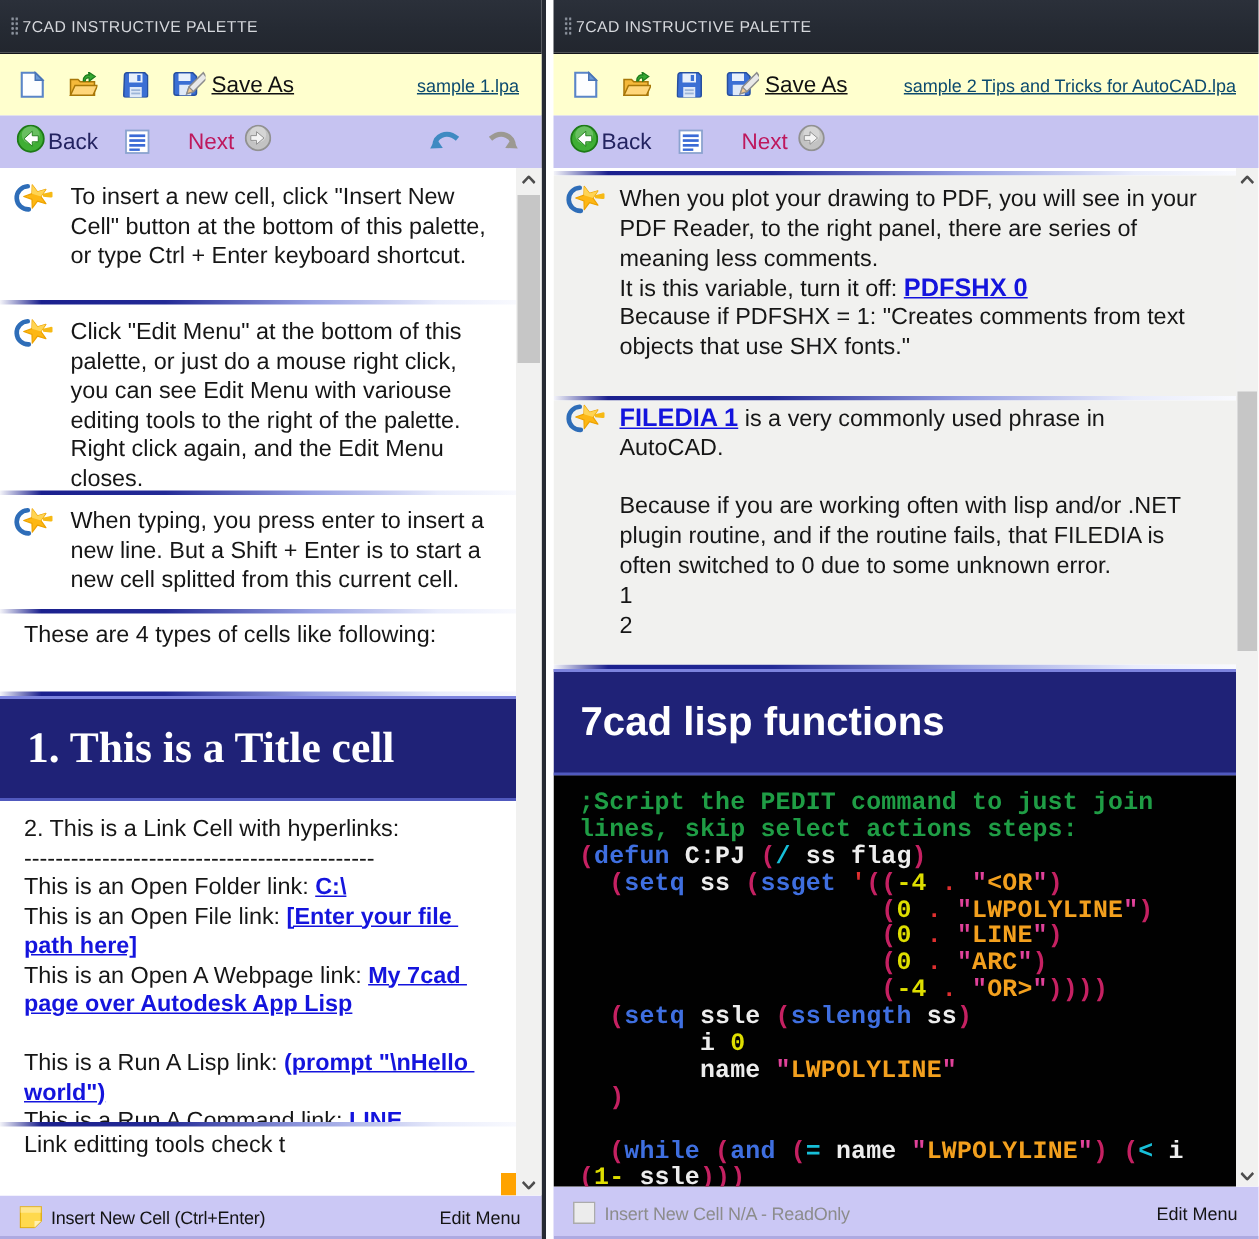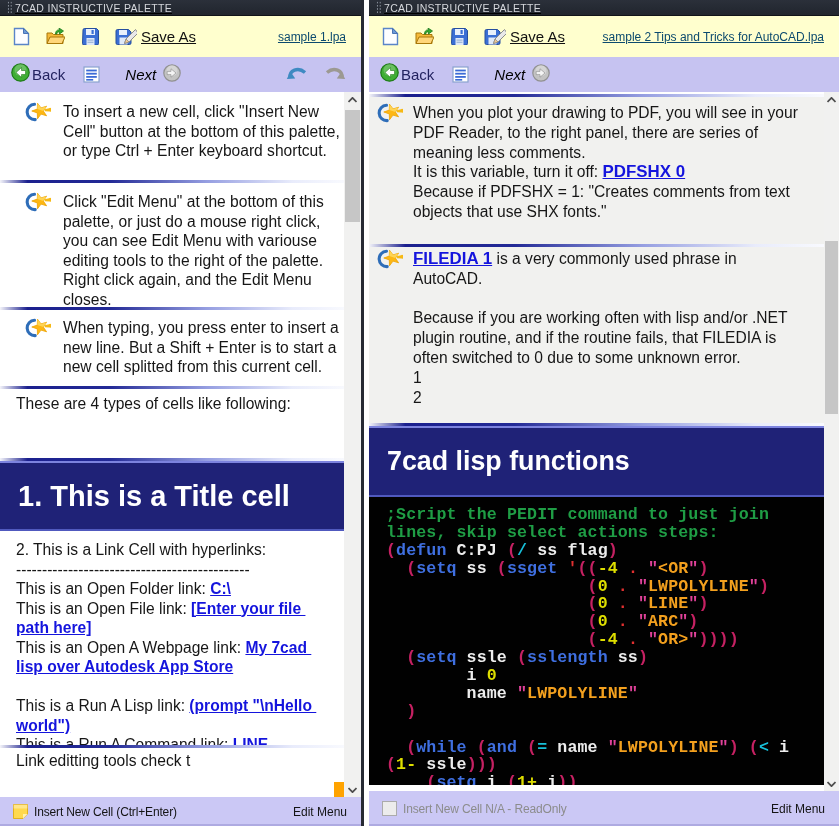--- a/index.html
+++ b/index.html
@@ -3,63 +3,63 @@
 <meta charset="utf-8">
 <style>
 * { margin:0; padding:0; box-sizing:border-box; }
 html,body { width:839px; height:826px; }
 body { background:#ffffff; font-family:"Liberation Sans",sans-serif; position:relative; overflow:hidden; }
 .panel { position:absolute; top:0; height:826px; display:flex; flex-direction:column; background:#fff; }
 .p-left { left:0; width:364px; border-right:3px solid #262a33; }
 .p-right { left:369px; width:470px; }
 
 
-.titlebar { height:16px; flex:none; background:linear-gradient(#2b303a 0%, #252a33 55%, #22262e 100%); border-bottom:1px solid #121419; display:flex; align-items:center; padding:0 8px 0 7px;text-decoration:underline; }
+.titlebar { height:36px; flex:none; background:linear-gradient(#2b303a 0%, #252a33 55%, #22262e 100%); border-bottom:1px solid #121419; display:flex; align-items:center; padding:0 8px 0 7px; }
 .grip { width:5px; height:13px; margin-right:3px; flex:none;
   background-image: radial-gradient(circle, #8d949f 0.8px, rgba(0,0,0,0) 0.95px);
   background-size:2.8px 3.2px; background-position:0 0; }
 .title-text { color:#d5d7dc; font-size:10.5px; letter-spacing:0.3px; white-space:nowrap; }
 
 
 .toolbar { height:41px; flex:none; background:#ffffce; display:flex; align-items:center; padding:0 15px 0 13px; }
 .tb-icon { flex:none; display:block; position:relative; top:2px; }
 .tb-open { margin-left:16px; }
 .tb-save { margin-left:17px; }
 .tb-saveas { margin-left:16px; }
 .saveas-label { margin-left:4px; font-size:15px; color:#111; white-space:nowrap;text-decoration:underline; }
 .file-link { margin-left:auto; font-size:12px; color:#0c4a6e; text-decoration:underline; white-space:nowrap; cursor:pointer; }
 
 
 .navbar { height:35px; flex:none; background:#c6c3f1; display:flex; align-items:center; padding:0 15px 0 11px; }
 .nav-label { font-size:15px; color:#232360; margin-left:2px; white-space:nowrap; }
-.next-label { margin-left:25px; color:#000000;font-style:italic; }
+.next-label { margin-left:25px; color:#be185d; }
 .list-btn { margin-left:18px; }
 .next-circle { margin-left:7px; }
 .undo-btn { margin-left:auto; }
 .redo-btn { margin-left:14px; }
 
 
 .content { flex:1; position:relative; overflow:hidden; background:#ffffff; }
 .cells { position:absolute; left:0; top:0; }
 .p-left .cells { right:17px; }
 .p-right .cells { right:15px; }
 .cell { position:relative; overflow:hidden; }
 .line { height:19.5px; line-height:19.5px; font-size:15.6px; color:#161616; white-space:pre; }
 .cell-tip { }
-.p-left .cell-tip { padding-left:47px;margin-left:16px; }
+.p-left .cell-tip { padding-left:47px; }
 .p-right .cell-tip { padding-left:44px; }
 .p-right .line { height:19.8px; line-height:19.8px; font-size:15.6px; }
 .big { font-size:16.9px; }
 .tip-icon-box { position:absolute; left:8px; width:28px; height:22px; }
 .p-right .tip-icon-box { left:7px; }
 .cell-plain { padding-left:16px; }
 .link { color:#1414dd; font-weight:bold; text-decoration:underline; cursor:pointer; }
 .cell-title { background:#1f2277; border-top:2px solid #7c83de; border-bottom:2px solid #5059be; display:flex; align-items:center; padding-left:18px; }
 .title-big { color:#ffffff; font-weight:bold; white-space:nowrap; }
-.p-left .title-big { font-size:29px; }
+.p-left .title-big { font-size:29px;font-family:Liberation Serif, serif; }
 .p-right .title-big { font-size:26.8px; }
 .divider { height:3px; background:linear-gradient(90deg, rgba(25,30,140,0.05) 0%, #1b208e 8%, #232a96 32%, rgba(62,78,200,0.55) 60%, rgba(130,148,235,0.18) 85%, rgba(160,175,240,0.07) 100%); }
 .gap { background:#ffffff; }
 
 
 .cell-code { background:#010101; padding-left:17px; font-family:"Liberation Mono",monospace; font-weight:bold; }
 .code-line { height:17.9px; line-height:17.9px; font-size:16.6px; white-space:pre; color:#ededed; letter-spacing:0.12px; }
 .cm { color:#1f9d45; } .kw { color:#3f6fe0; } .pa { color:#c52162; }
 .nu { color:#dede00; } .dt { color:#e03030; } .st { color:#f3a01e; }
 .sq { color:#e0429a; } .op { color:#17bfd8; } .qt { color:#e03030; }
@@ -181,35 +181,35 @@
   <path d="M10.5 4.2 A 7.6 7.6 0 1 0 11.2 19.6" fill="none" stroke="#2e6db8" stroke-width="3.1" stroke-linecap="round"></path>
   <path d="M13.5 3.2 L17.0 7.9 L22.6 6.2 L19.3 11.0 L22.6 15.8 L17.0 14.1 L13.5 18.8 L13.3 12.9 L7.8 11.0 L13.3 9.1 Z" fill="#fdb714" stroke="#eda200" stroke-width="0.8" stroke-linejoin="round"></path>
   <path d="M13.5 3.2 L17.0 7.9 L22.6 6.2 L19.3 11.0 L13.3 9.1 Z" fill="#ffd95e" opacity="0.85"></path>
   <path d="M20.5 9.2 L25 8.2 A 1.9 1.9 0 1 1 25.6 11.6 L20.8 11.2 Z" fill="#f6b915"></path>
 </svg></span>
           <div class="line">When typing, you press enter to insert a</div>
           <div class="line">new line. But a Shift + Enter is to start a</div>
           <div class="line">new cell splitted from this current cell.</div>
         </div>
         <div class="divider"></div>
-        <div class="cell cell-plain" style="height: 69px; padding-top: 5px;">
+        <div class="cell cell-plain" style="height: 52px; padding-top: 5px;">
           <div class="line">These are 4 types of cells like following:</div>
         </div>
         <div class="divider"></div>
         <div class="cell cell-title" style="height: 70px;">
           <span class="title-big">1. This is a Title cell</span>
         </div>
         <div class="cell cell-plain" style="height: 214px; padding-top: 9px;">
           <div class="line">2. This is a Link Cell with hyperlinks:</div>
           <div class="line">---------------------------------------------</div>
           <div class="line">This is an Open Folder link: <span class="link">C:\</span></div>
           <div class="line">This is an Open File link: <span class="link">[Enter your file </span></div>
           <div class="line"><span class="link">path here]</span></div>
           <div class="line">This is an Open A Webpage link: <span class="link">My 7cad </span></div>
-          <div class="line"><span class="link">lisp over Autodesk App Store</span></div>
+          <div class="line"><span class="link">page over Autodesk App Lisp</span></div>
           <div class="line"></div>
           <div class="line">This is a Run A Lisp link: <span class="link">(prompt "\nHello </span></div>
           <div class="line"><span class="link">world")</span></div>
           <div class="line">This is a Run A Command link: <span class="link">LINE</span></div>
         </div>
         <div class="divider"></div>
         <div class="cell cell-plain" style="height: 27px; padding-top: 3px;">
           <div class="line">Link editting tools check t</div>
         </div>
       </div>

